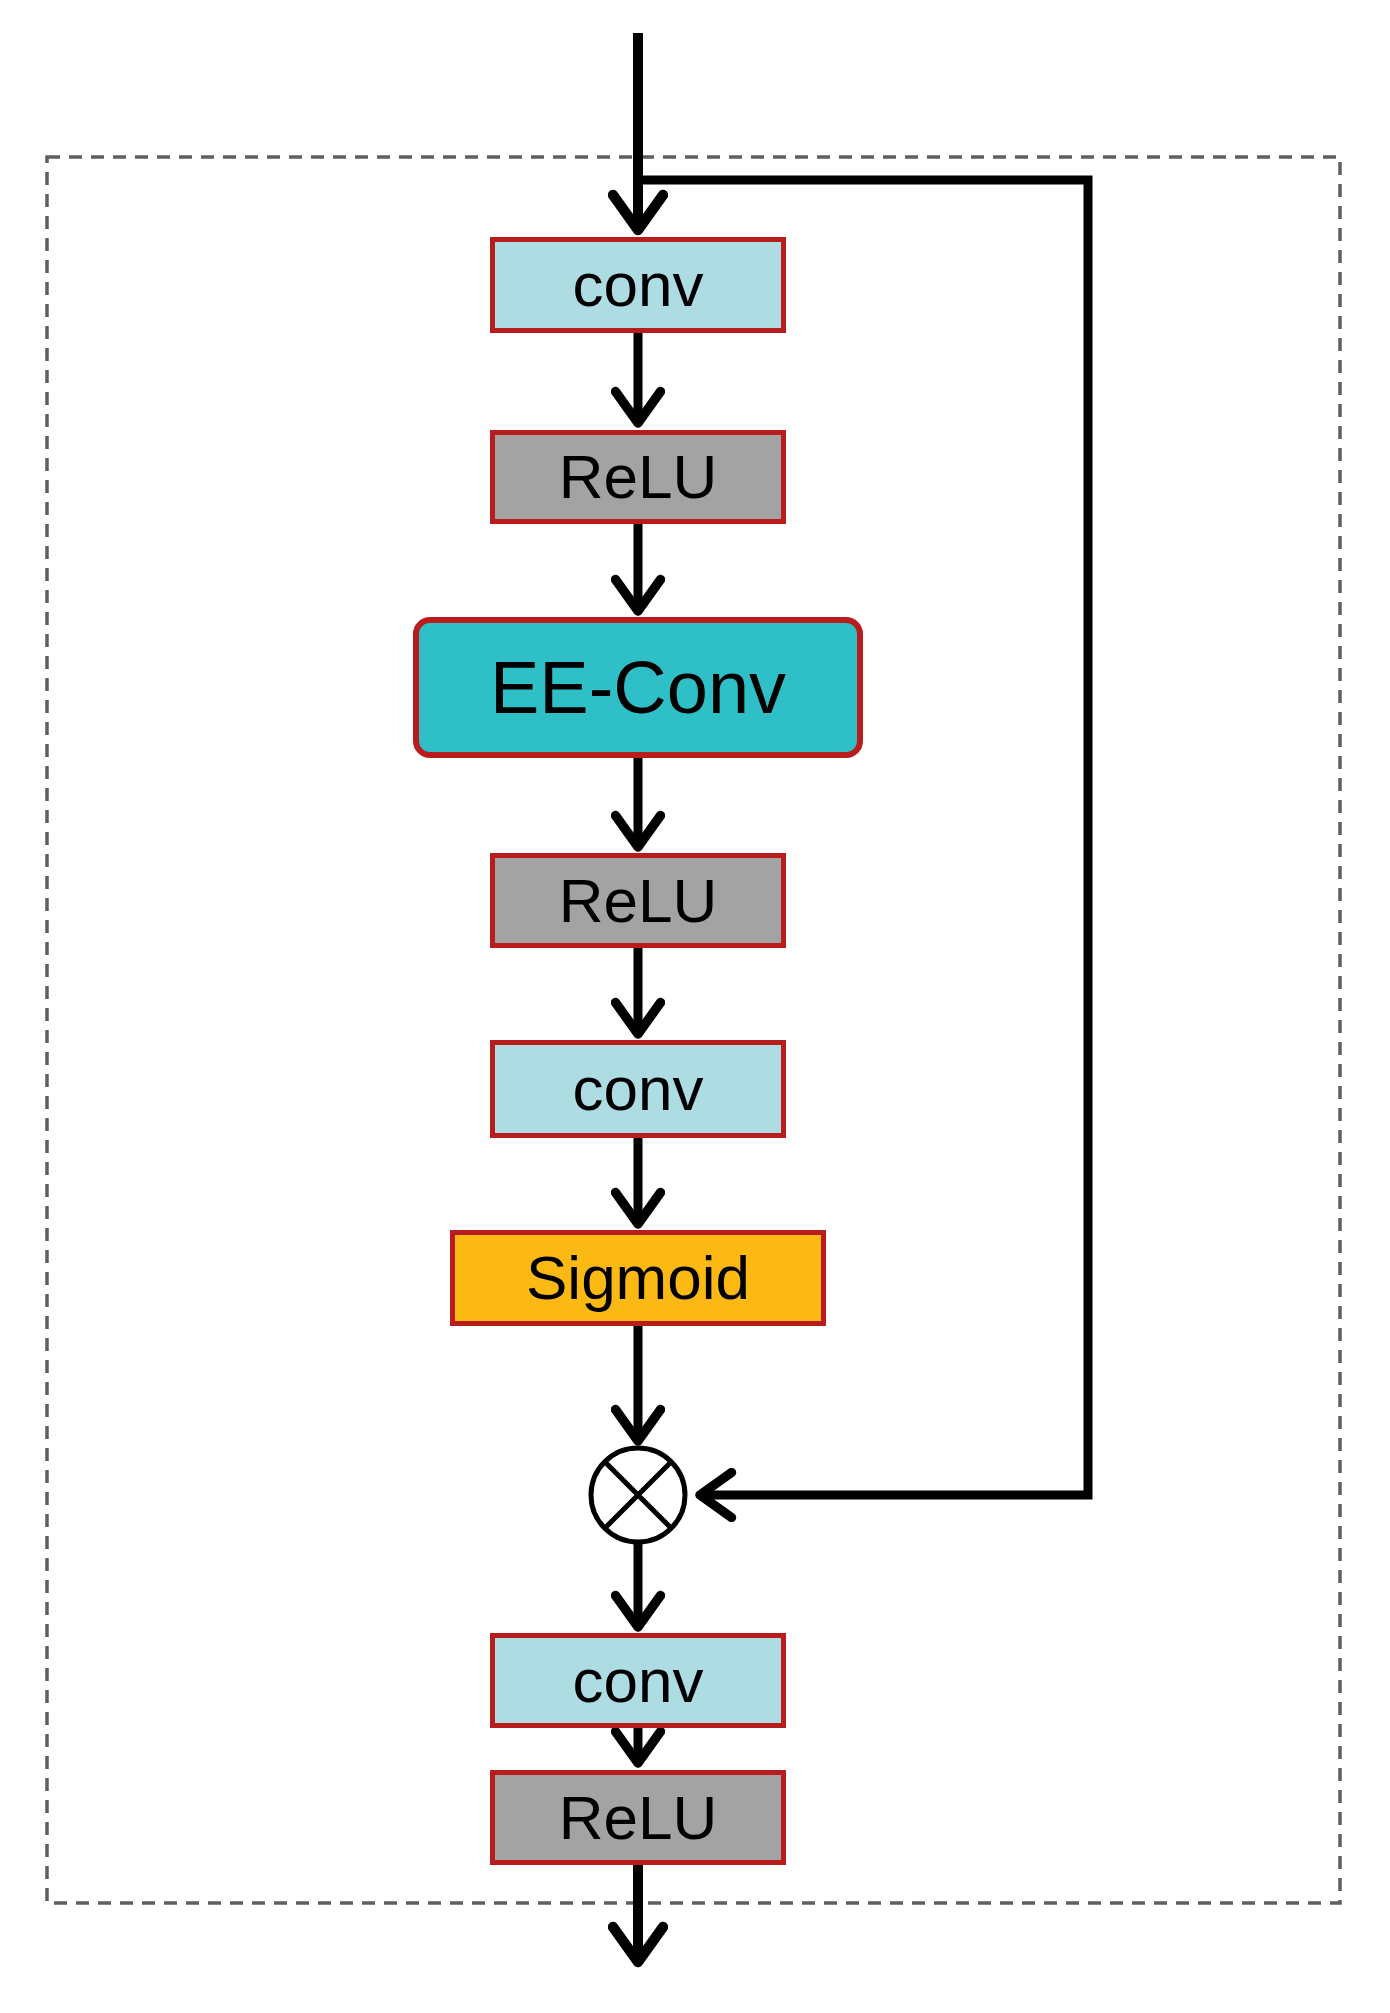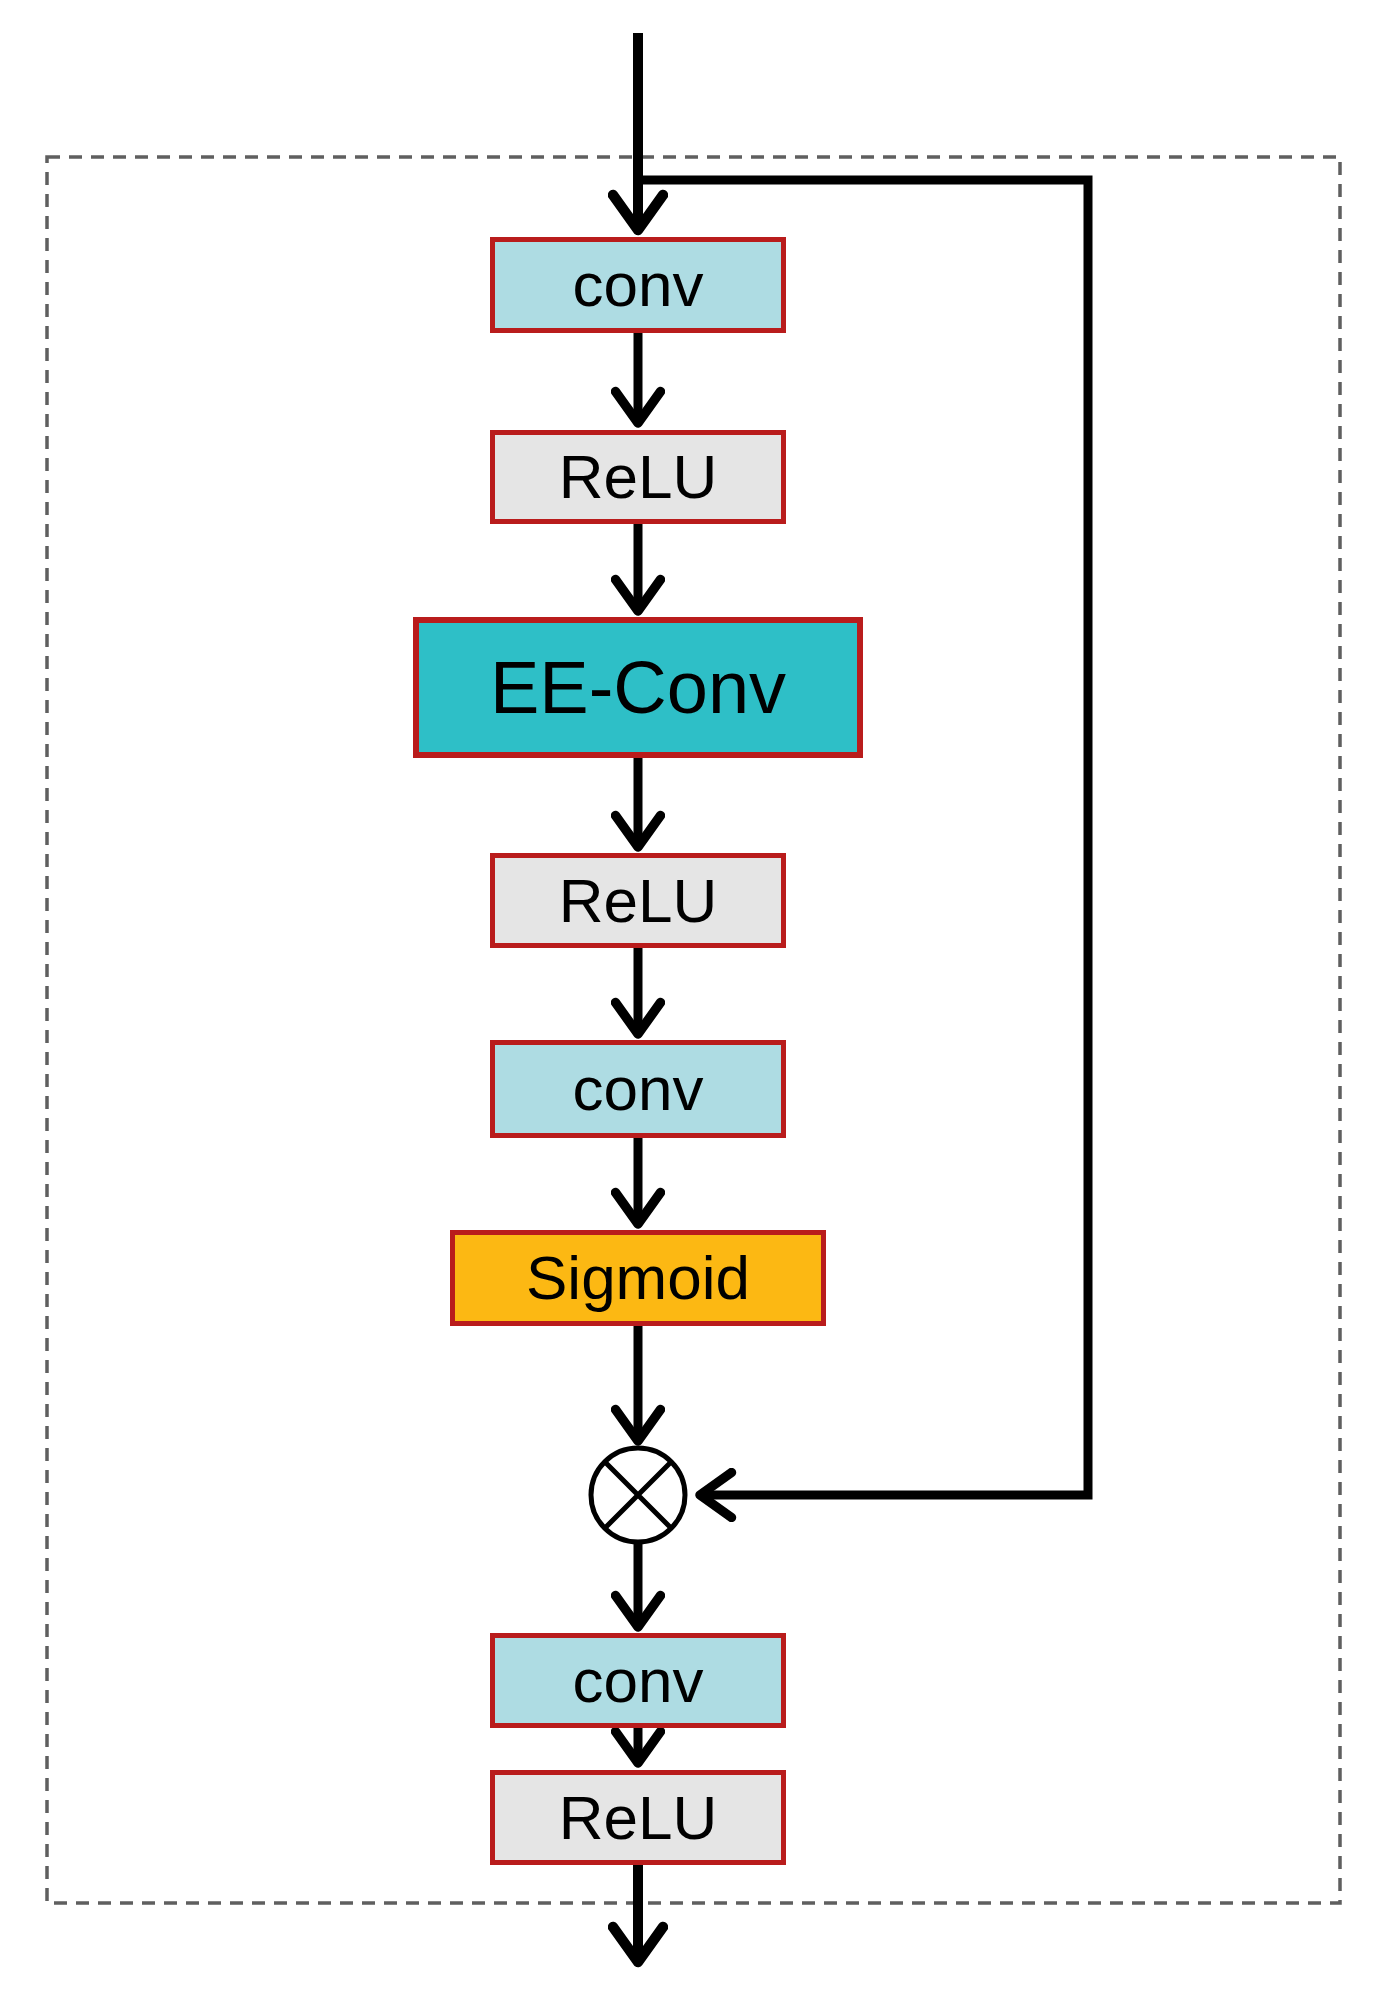--- a/index.html
+++ b/index.html
@@ -28,22 +28,22 @@
     border: 5px solid #b91c1c;
     display: flex;
     align-items: center;
     justify-content: center;
     color: #000000;
     font-size: 62px;
     line-height: 1;
     white-space: nowrap;
   }
   .node-conv    { background: #AEDCE3; }
-  .node-relu    { background: #e5e5e5; }
-  .node-eeconv  { background: #2EBFC7; font-size: 74px; border-width: 6px; }
+  .node-relu    { background: #a3a3a3; }
+  .node-eeconv  { background: #2EBFC7; font-size: 74px; border-width: 6px; border-radius: 17px; }
   .node-sigmoid { background: #FCB813; }
 
   .conv1   { left: 490px; top: 237px;  width: 296px; height: 96px; }
   .relu1   { left: 490px; top: 430px;  width: 296px; height: 94px; }
   .eeconv  { left: 413px; top: 617px;  width: 450px; height: 141px; }
   .relu2   { left: 490px; top: 853px;  width: 296px; height: 95px; }
   .conv2   { left: 490px; top: 1040px; width: 296px; height: 98px; }
   .sigmoid { left: 450px; top: 1230px; width: 376px; height: 96px; }
   .conv3   { left: 490px; top: 1633px; width: 296px; height: 95px; }
   .relu3   { left: 490px; top: 1770px; width: 296px; height: 95px; }

